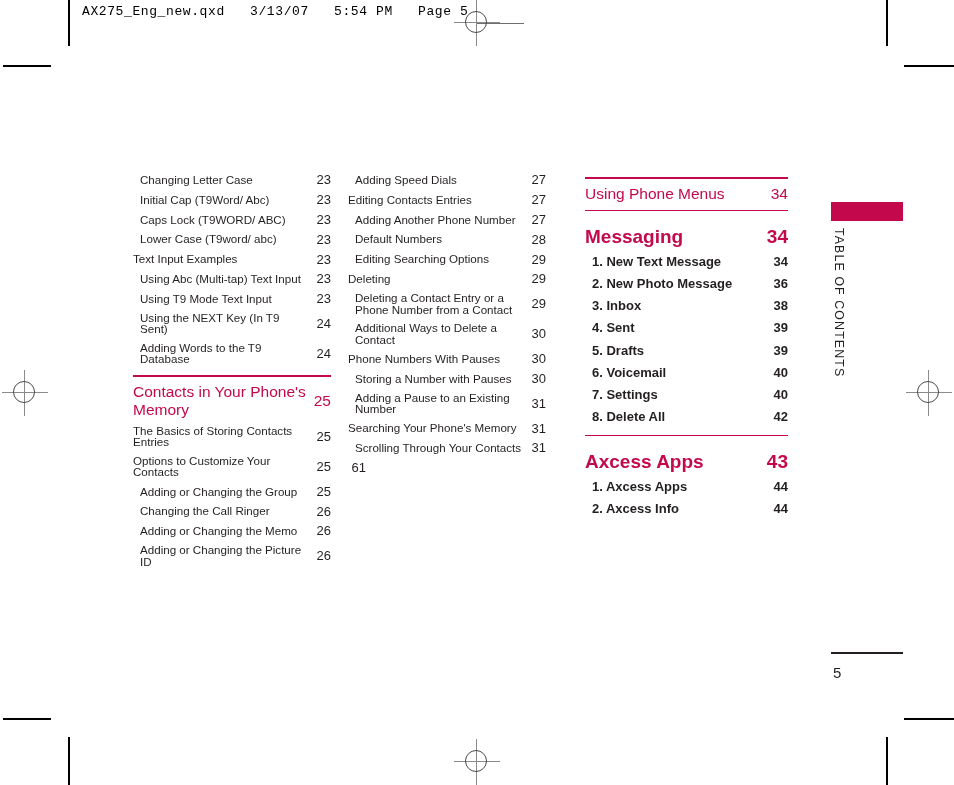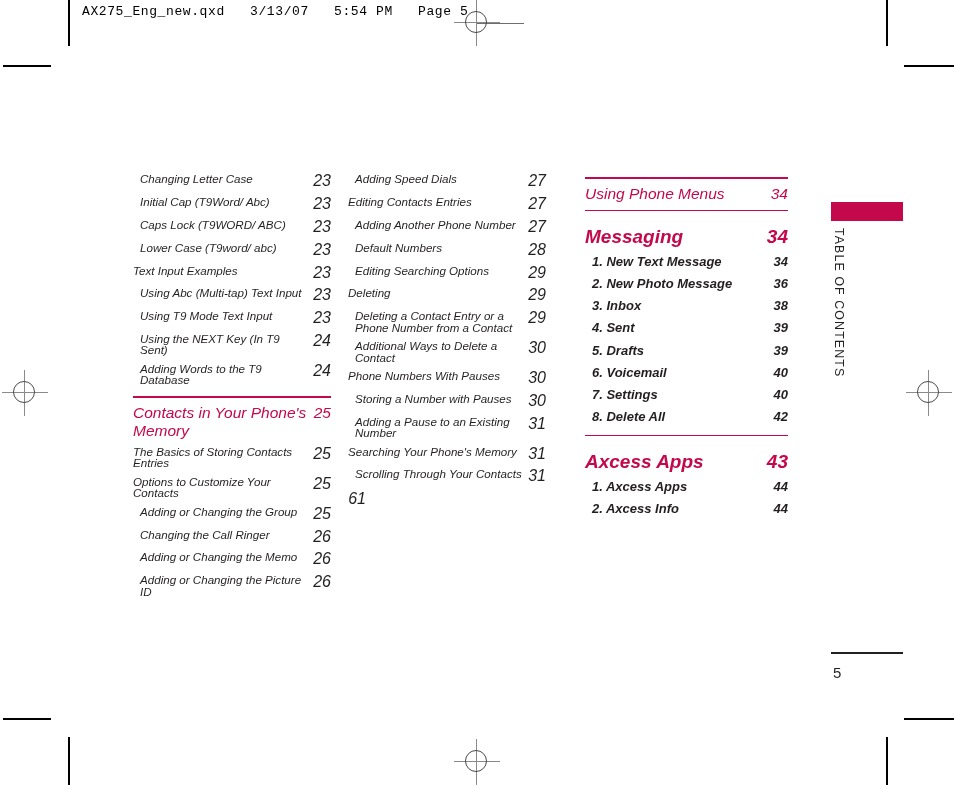--- a/index.html
+++ b/index.html
@@ -80,24 +80,23 @@
   .col {
     position: absolute;
     top: 170px;
   }
   #col1 { left: 133px; width: 198px; }
   #col2 { left: 348px; width: 198px; }
   #col3 { left: 585px; width: 203px; }
 
   .row {
     display: flex;
-    align-items: flex-start;
+    align-items: center;
     justify-content: space-between;
     line-height: 1.0;
-    font-style: italic;
   }
   .row .txt {
     flex: 1 1 auto;
     padding-right: 6px;
   }
   .row .pg {
     flex: 0 0 auto;
     text-align: right;
     min-width: 18px;
   }
@@ -133,21 +132,21 @@
     padding: 3.4px 0;
     color: #231f20;
   }
   .lvl-num {              
     font-size: 13px;
     font-weight: bold;
     margin-left: 7px;
     padding: 4.6px 0;
     color: #231f20;
   }
-  .lvl-1 .pg, .lvl-2 .pg { font-size: 16px; }
+  .lvl-1 .pg, .lvl-2 .pg { font-size: 13px; }
   .lvl-num .pg { font-size: 13px; }
 
   .hr-pink {
     height: 1.5px;
     background: #C4084C;
     margin: 7px 0 5px 0;
   }
 
   
   .side-tab {

